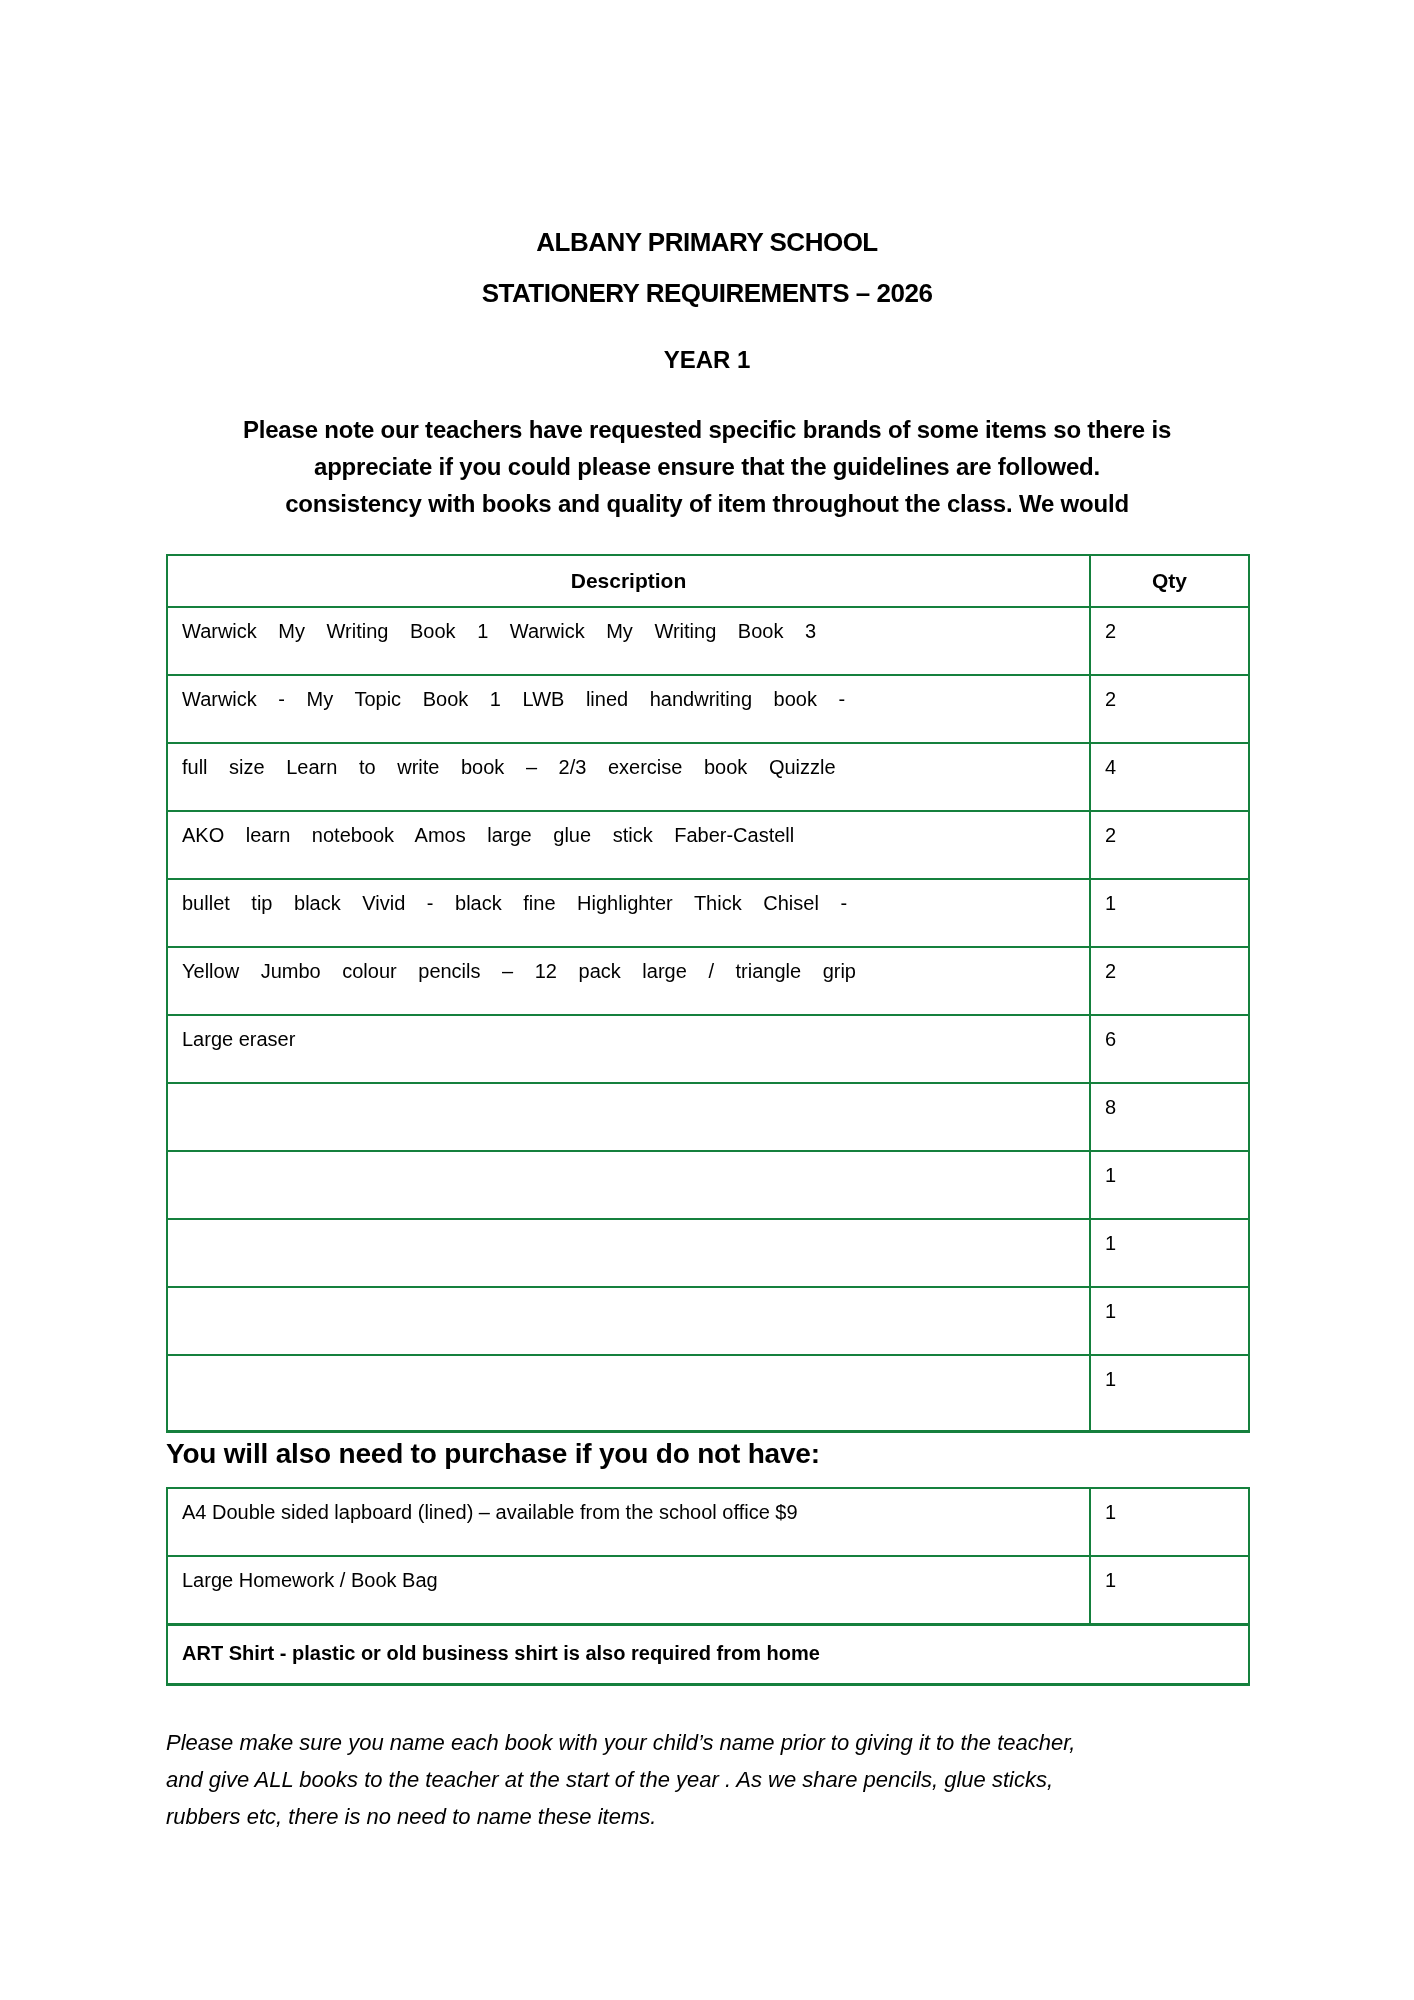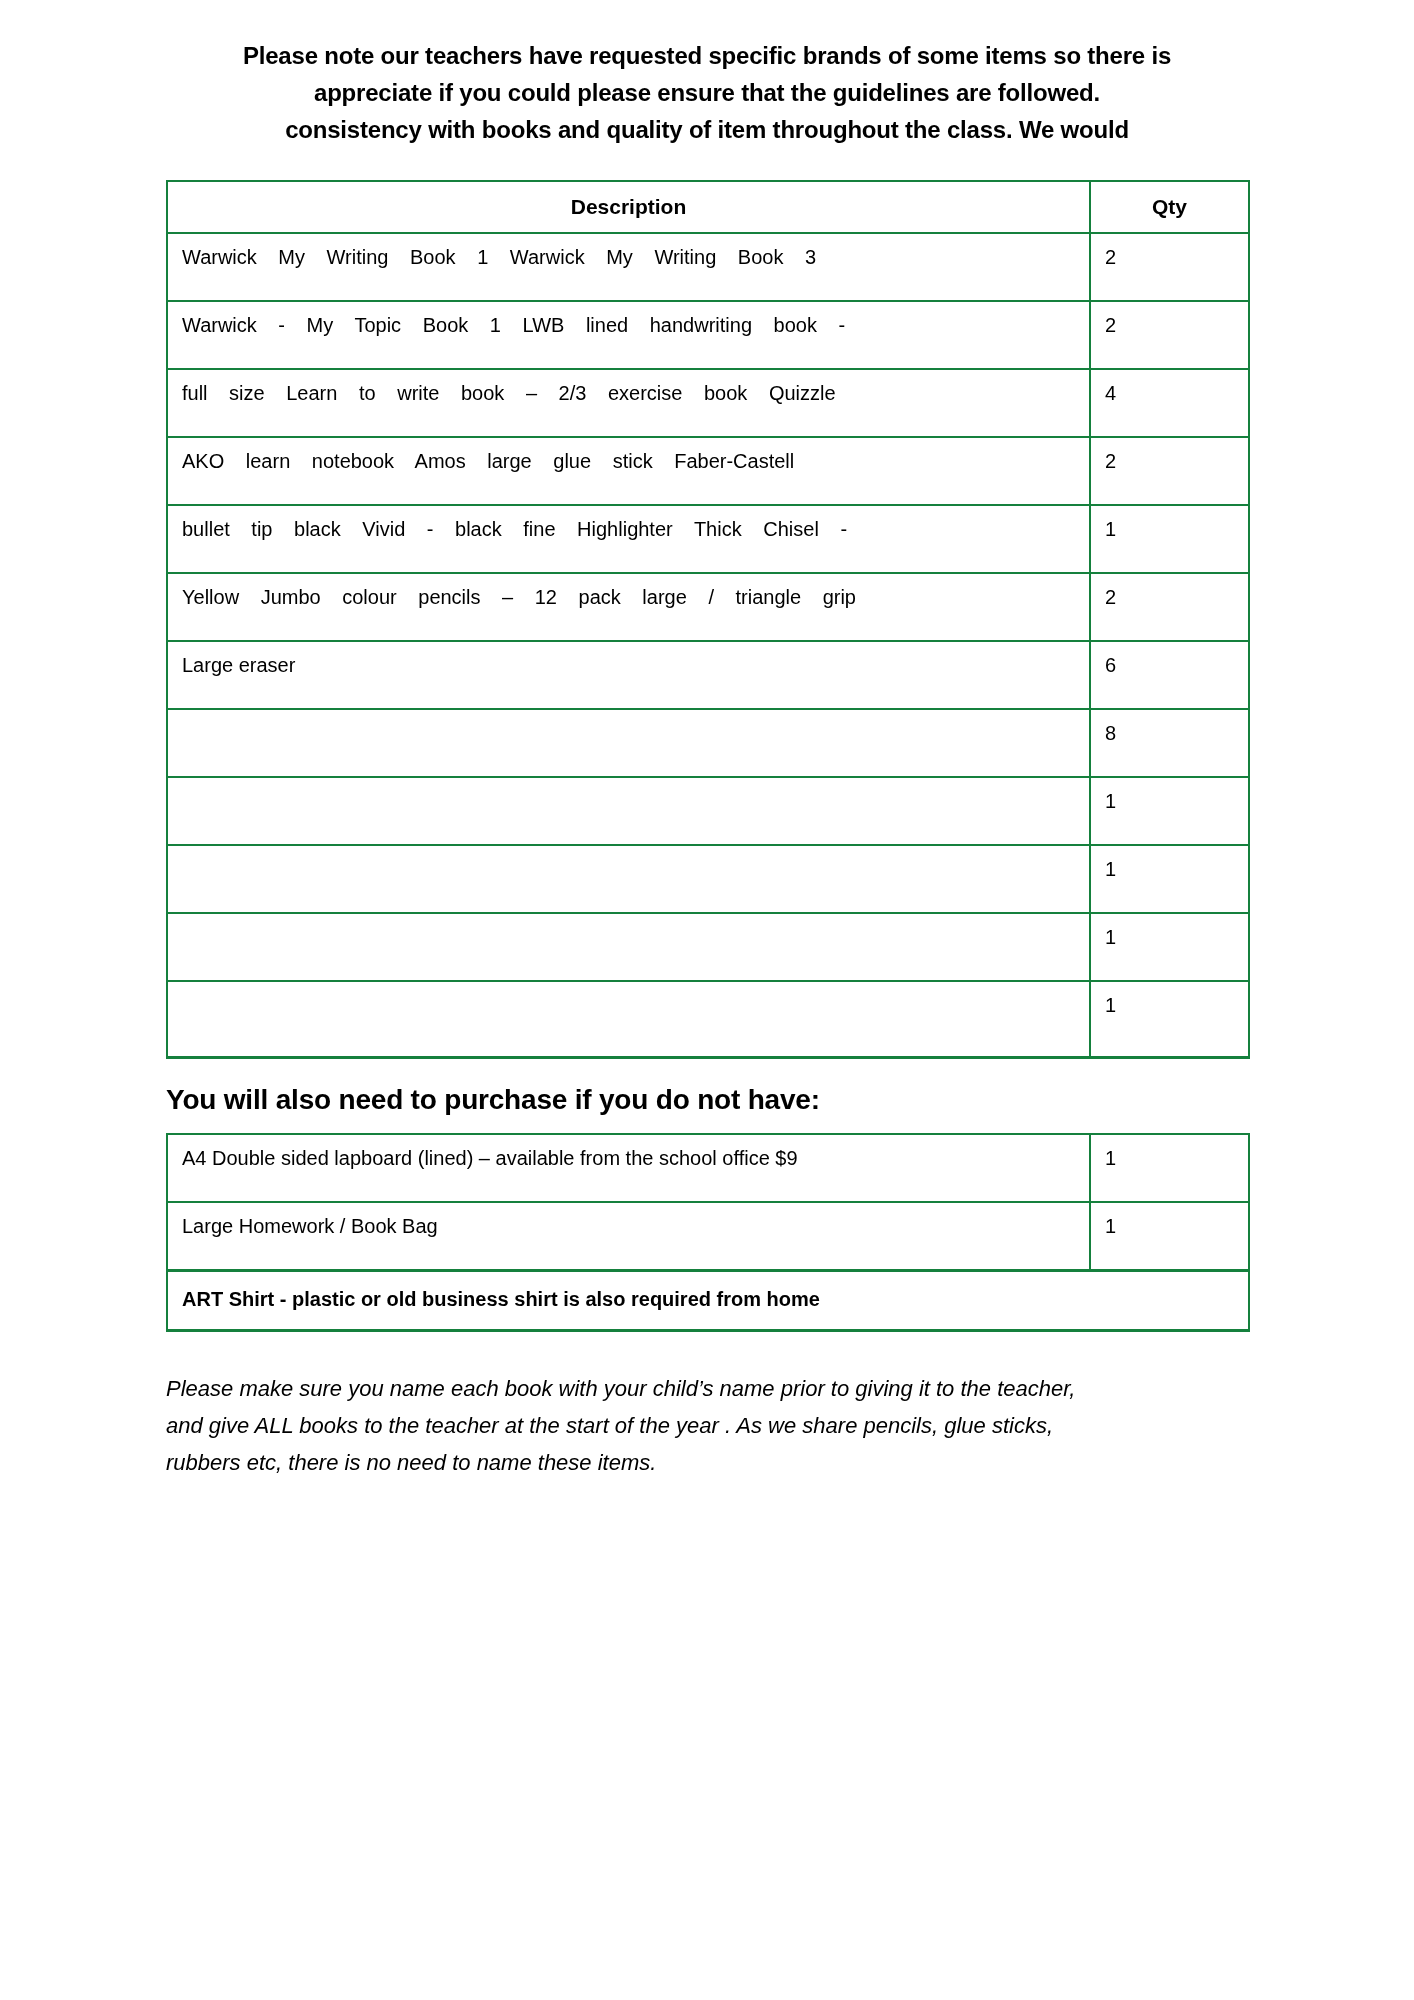--- a/index.html
+++ b/index.html
@@ -68,21 +68,21 @@
     vertical-align: top;
     padding: 11px 12px 5px 14px;
     line-height: 24px;
     overflow: hidden;
     white-space: nowrap;
   }
   table.req td.just { word-spacing: 16px; }
   table.req tr.tall td { height: 58px; }
 
   .section-heading {
-    margin-top: 24px;
+    margin-top: 4px;
     font-size: 28px;
     font-weight: bold;
     line-height: 34px;
     letter-spacing: -0.2px;
   }
   table.extra { margin-top: 16px; }
   table.extra td.art-cell {
     font-weight: bold;
     vertical-align: middle;
     padding-top: 2px;
@@ -95,20 +95,25 @@
     font-size: 22px;
   }
   .footer-line { line-height: 37px; }
 </style>
 </head>
 <body>
 
 <div class="page">
   <div class="content">
 
+    <div class="title-block">
+      <div class="doc-title">ALBANY PRIMARY SCHOOL</div>
+      <div class="doc-subtitle">STATIONERY REQUIREMENTS – 2026</div>
+      <div class="doc-year">YEAR 1</div>
+    </div>
 
     <div class="note-block">
       <div class="note-line">Please note our teachers have requested specific brands of some items so there is</div>
       <div class="note-line">appreciate if you could please ensure that the guidelines are followed.</div>
       <div class="note-line">consistency with books and quality of item throughout the class. We would</div>
     </div>
 
     <table class="req">
       <colgroup>
           <col class="desc-col">

